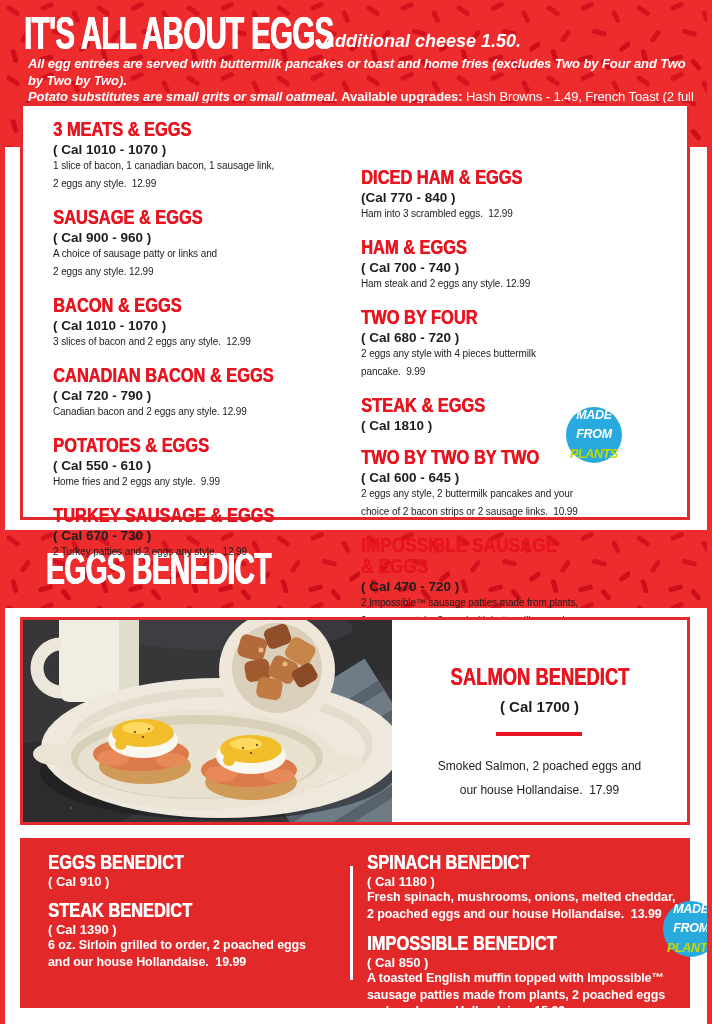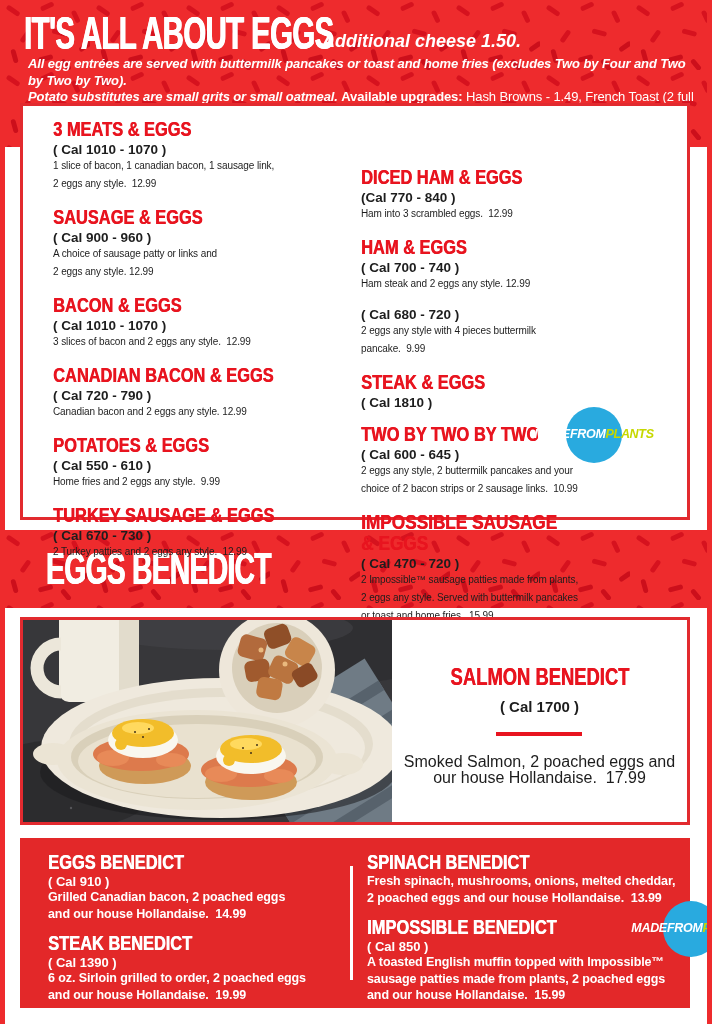--- a/index.html
+++ b/index.html
@@ -44,33 +44,33 @@
   .panel-photo{top:617px;height:208px;}
   .photo{position:absolute;left:0;top:0;width:369px;height:202px;overflow:hidden;}
   .salmon-card{position:absolute;left:369px;top:0;width:295px;height:202px;text-align:center;}
   .salmon-title{position:absolute;left:0;top:44px;width:100%;font-size:23px;font-weight:800;
                 color:var(--heading-red);}
   .salmon-title .t{display:inline-block;transform:scaleX(0.8);white-space:nowrap;
                    text-shadow:0.6px 0 currentColor;}
   .salmon-cal{position:absolute;left:0;top:78px;width:100%;font-size:15px;font-weight:700;}
   .salmon-rule{position:absolute;left:104px;top:112px;width:86px;height:4px;
                background:var(--heading-red);}
-  .salmon-desc{position:absolute;left:0;top:134px;width:100%;font-size:16px;line-height:16px;}
+  .salmon-desc{position:absolute;left:0;top:134px;width:100%;font-size:12px;line-height:24px;}
   .panel-benedicts{top:838px;height:170px;background:#e32829;border:none;}
   .bp{position:absolute;top:14px;color:#fff;}
   .bp-l{left:28px;width:295px;} .bp-r{left:347px;width:310px;}
   .bp .mi{margin-bottom:11px;}
   .bp .mi h3{color:#fff;}
   .bp .cal{font-size:13px;margin-top:1px;}
   .bp .desc{font-size:12.5px;font-weight:700;line-height:16.5px;}
   .vdivider{position:absolute;left:330px;top:28px;width:3px;height:114px;background:#fff;}
   .badge{position:absolute;width:56px;height:56px;border-radius:50%;background:var(--badge-blue);
-         color:#fff;display:flex;flex-direction:row;justify-content:center;align-items:center;
+         color:#fff;display:flex;flex-direction:column;justify-content:center;align-items:center;
          font-weight:800;font-style:italic;font-size:12.5px;line-height:11.5px;
-         letter-spacing:-0.3px;z-index:6;text-align:center;}
+         letter-spacing:-0.3px;z-index:6;text-align:center;gap:8px;}
   .badge .plants{color:var(--badge-green);}
   .badge-1{left:566px;top:407px;}
   .badge-2{left:663px;top:901px;}
 </style>
 </head>
 <body>
 
 <div class="edge l"></div>
 <div class="edge r"></div>
 
@@ -151,20 +151,21 @@
       <h3><span class="t">DICED HAM &amp; EGGS</span></h3>
       <div class="cal">(Cal 770 - 840 )</div>
       <div class="desc">Ham into 3 scrambled eggs.&nbsp; 12.99</div>
     </div>
     <div class="mi">
       <h3><span class="t">HAM &amp; EGGS</span></h3>
       <div class="cal">( Cal 700 - 740 )</div>
       <div class="desc">Ham steak and 2 eggs any style. 12.99</div>
     </div>
     <div class="mi">
+      <h3><span class="t">TWO BY FOUR</span></h3>
       <div class="cal">( Cal 680 - 720 )</div>
       <div class="desc">2 eggs any style with 4 pieces buttermilk<br>pancake.&nbsp; 9.99</div>
     </div>
     <div class="mi">
       <h3><span class="t">STEAK &amp; EGGS</span></h3>
       <div class="cal">( Cal 1810 )</div>
     </div>
     <div class="mi">
       <h3><span class="t">TWO BY TWO BY TWO</span></h3>
       <div class="cal">( Cal 600 - 645 )</div>
@@ -288,31 +289,31 @@
     <div class="salmon-desc">Smoked Salmon, 2 poached eggs and<br>our house Hollandaise.&nbsp; 17.99</div>
   </div>
 </div>
 
 <div class="panel panel-benedicts">
   <div class="vdivider"></div>
   <div class="bp bp-l">
     <div class="mi">
       <h3><span class="t">EGGS BENEDICT</span></h3>
       <div class="cal">( Cal 910 )</div>
-      <div class="desc">Grilled Canadian bacon, 2 poached eggs<br>and our house Hollandaise.&nbsp; 14.99</div>
     </div>
     <div class="mi">
       <h3><span class="t">STEAK BENEDICT</span></h3>
       <div class="cal">( Cal 1390 )</div>
       <div class="desc">6 oz. Sirloin grilled to order, 2 poached eggs<br>and our house Hollandaise.&nbsp; 19.99</div>
     </div>
   </div>
   <div class="bp bp-r">
     <div class="mi">
       <h3><span class="t">SPINACH BENEDICT</span></h3>
+      <div class="cal">( Cal 1180 )</div>
       <div class="desc">Fresh spinach, mushrooms, onions, melted cheddar,<br>2 poached eggs and our house Hollandaise.&nbsp; 13.99</div>
     </div>
     <div class="mi">
       <h3><span class="t">IMPOSSIBLE BENEDICT</span></h3>
       <div class="cal">( Cal 850 )</div>
       <div class="desc">A toasted English muffin topped with Impossible™<br>sausage patties made from plants, 2 poached eggs<br>and our house Hollandaise.&nbsp; 15.99</div>
     </div>
   </div>
 </div>
 

